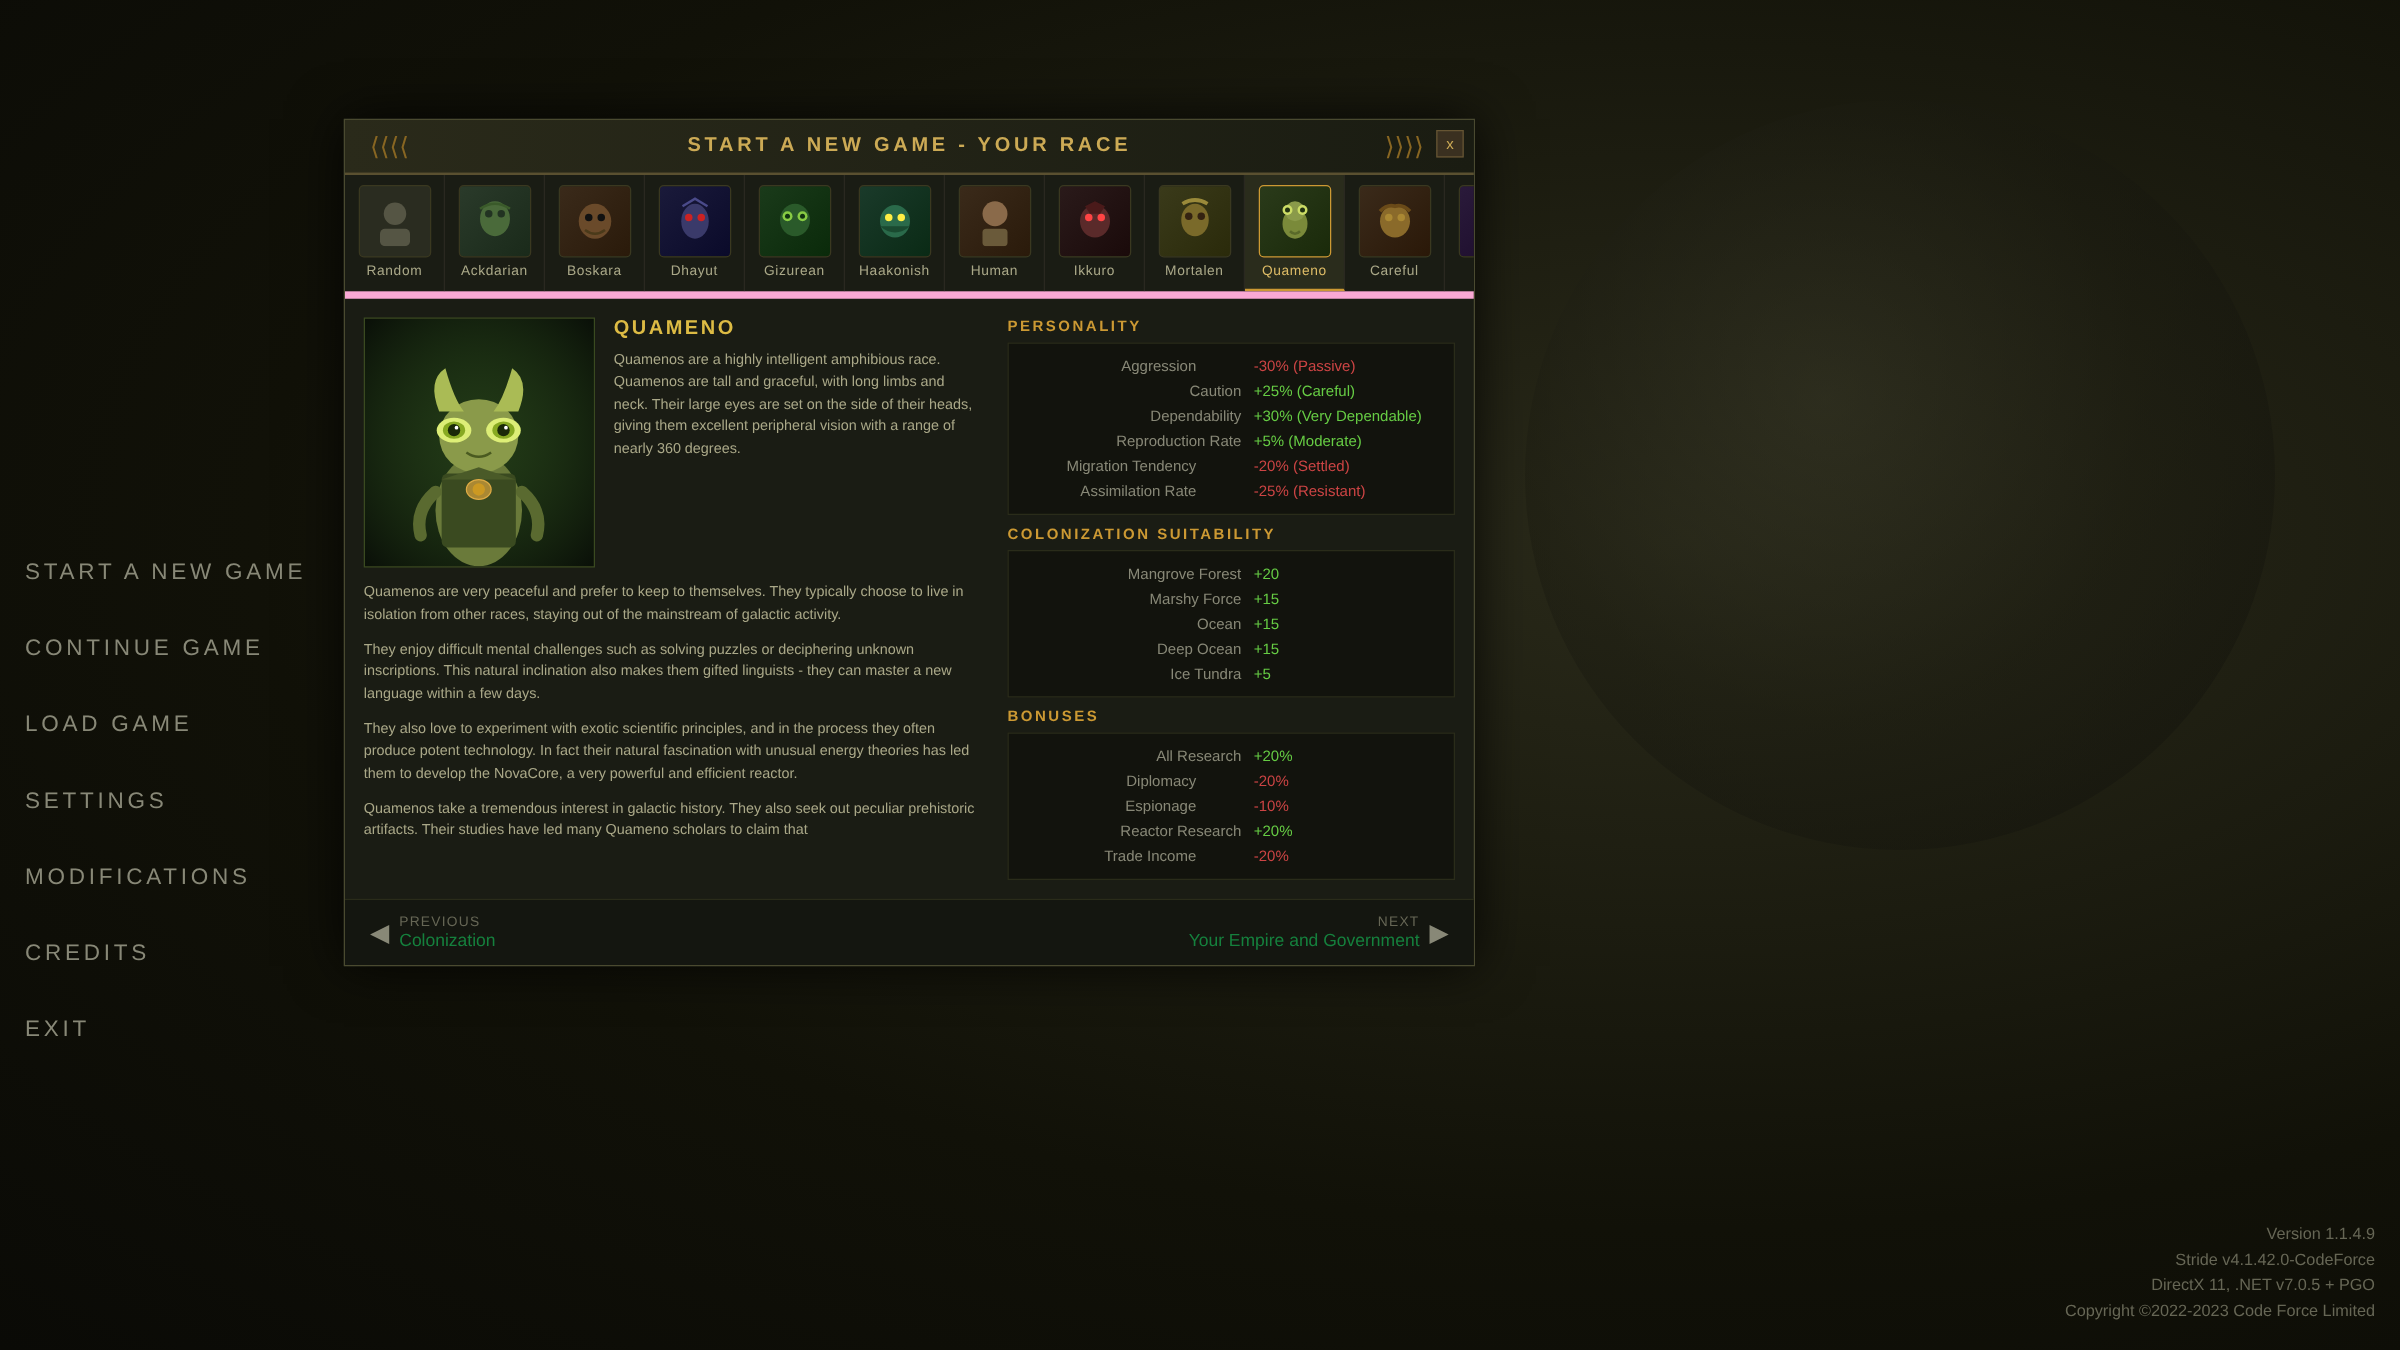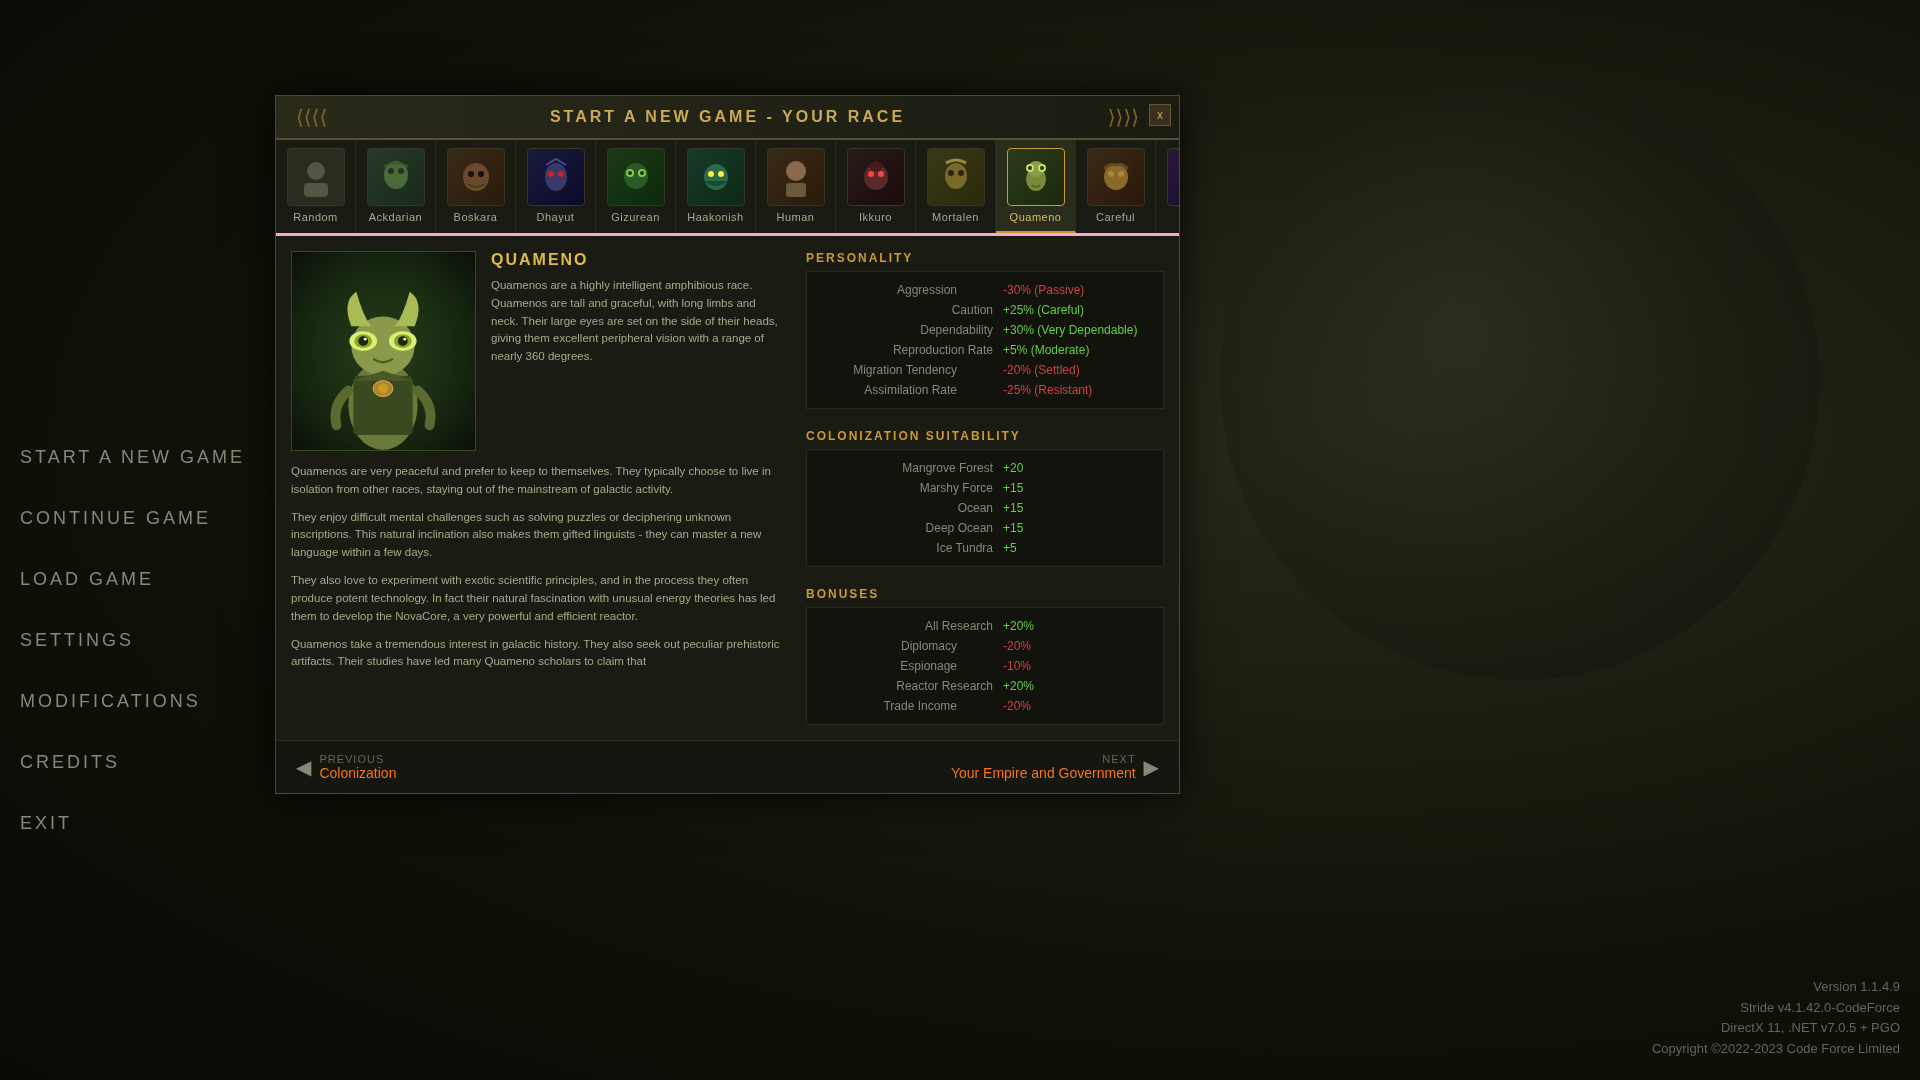--- a/index.html
+++ b/index.html
@@ -135,21 +135,21 @@
       cursor: pointer;
       display: flex;
       align-items: center;
       justify-content: center;
     }
 
     
     .race-strip {
       display: flex;
       background: #141610;
-      border-bottom: 3px solid #f9a8d4;
+      border-bottom: 6px solid #f9a8d4;
       overflow: hidden;
     }
 
     .race-item {
       display: flex;
       flex-direction: column;
       align-items: center;
       padding: 8px 10px;
       cursor: pointer;
       min-width: 80px;
@@ -249,21 +249,21 @@
     .desc-full p {
       margin-bottom: 10px;
     }
 
     
     .right-panel {
       flex: 1;
       padding: 15px 15px 15px 5px;
       display: flex;
       flex-direction: column;
-      gap: 20px;
+      gap: 8px;
     }
 
     .section-header {
       font-size: 12px;
       font-weight: 700;
       color: #cc9933;
       letter-spacing: 2px;
       margin-bottom: 6px;
     }
 
@@ -321,21 +321,21 @@
 
     .nav-label {
       font-size: 11px;
       color: #666655;
       text-transform: uppercase;
       letter-spacing: 1px;
     }
 
     .nav-page {
       font-size: 14px;
-      color: #f97316;
+      color: #15803d;
     }
 
     .nav-right {
       text-align: right;
     }
 
     
     .desc-scroll {
       max-height: 380px;
       overflow: hidden;

